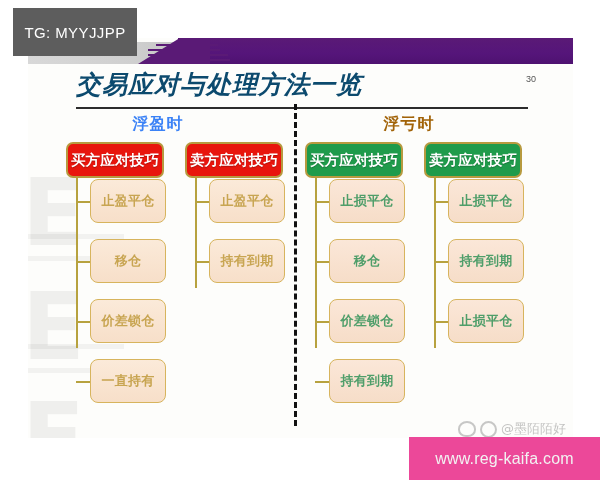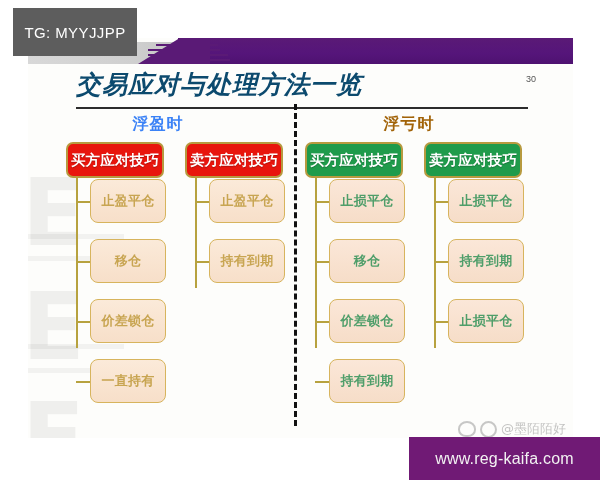--- a/index.html
+++ b/index.html
@@ -268,21 +268,21 @@
     border-radius: 50%;
     border: 2px solid rgba(60,60,60,0.28);
     position: relative;
   }
 
   
   #site-bar {
     position: absolute;
     left: 409px; top: 437px;
     width: 191px; height: 43px;
-    background: #701a75;
+    background: #ec4899;
     display: flex;
     align-items: center;
     justify-content: center;
     z-index: 40;
   }
   #site-bar .site-text {
     color: #f2f2f2;
     font-size: 16px;
     letter-spacing: 0.2px;
     font-family: "Liberation Sans", sans-serif;

